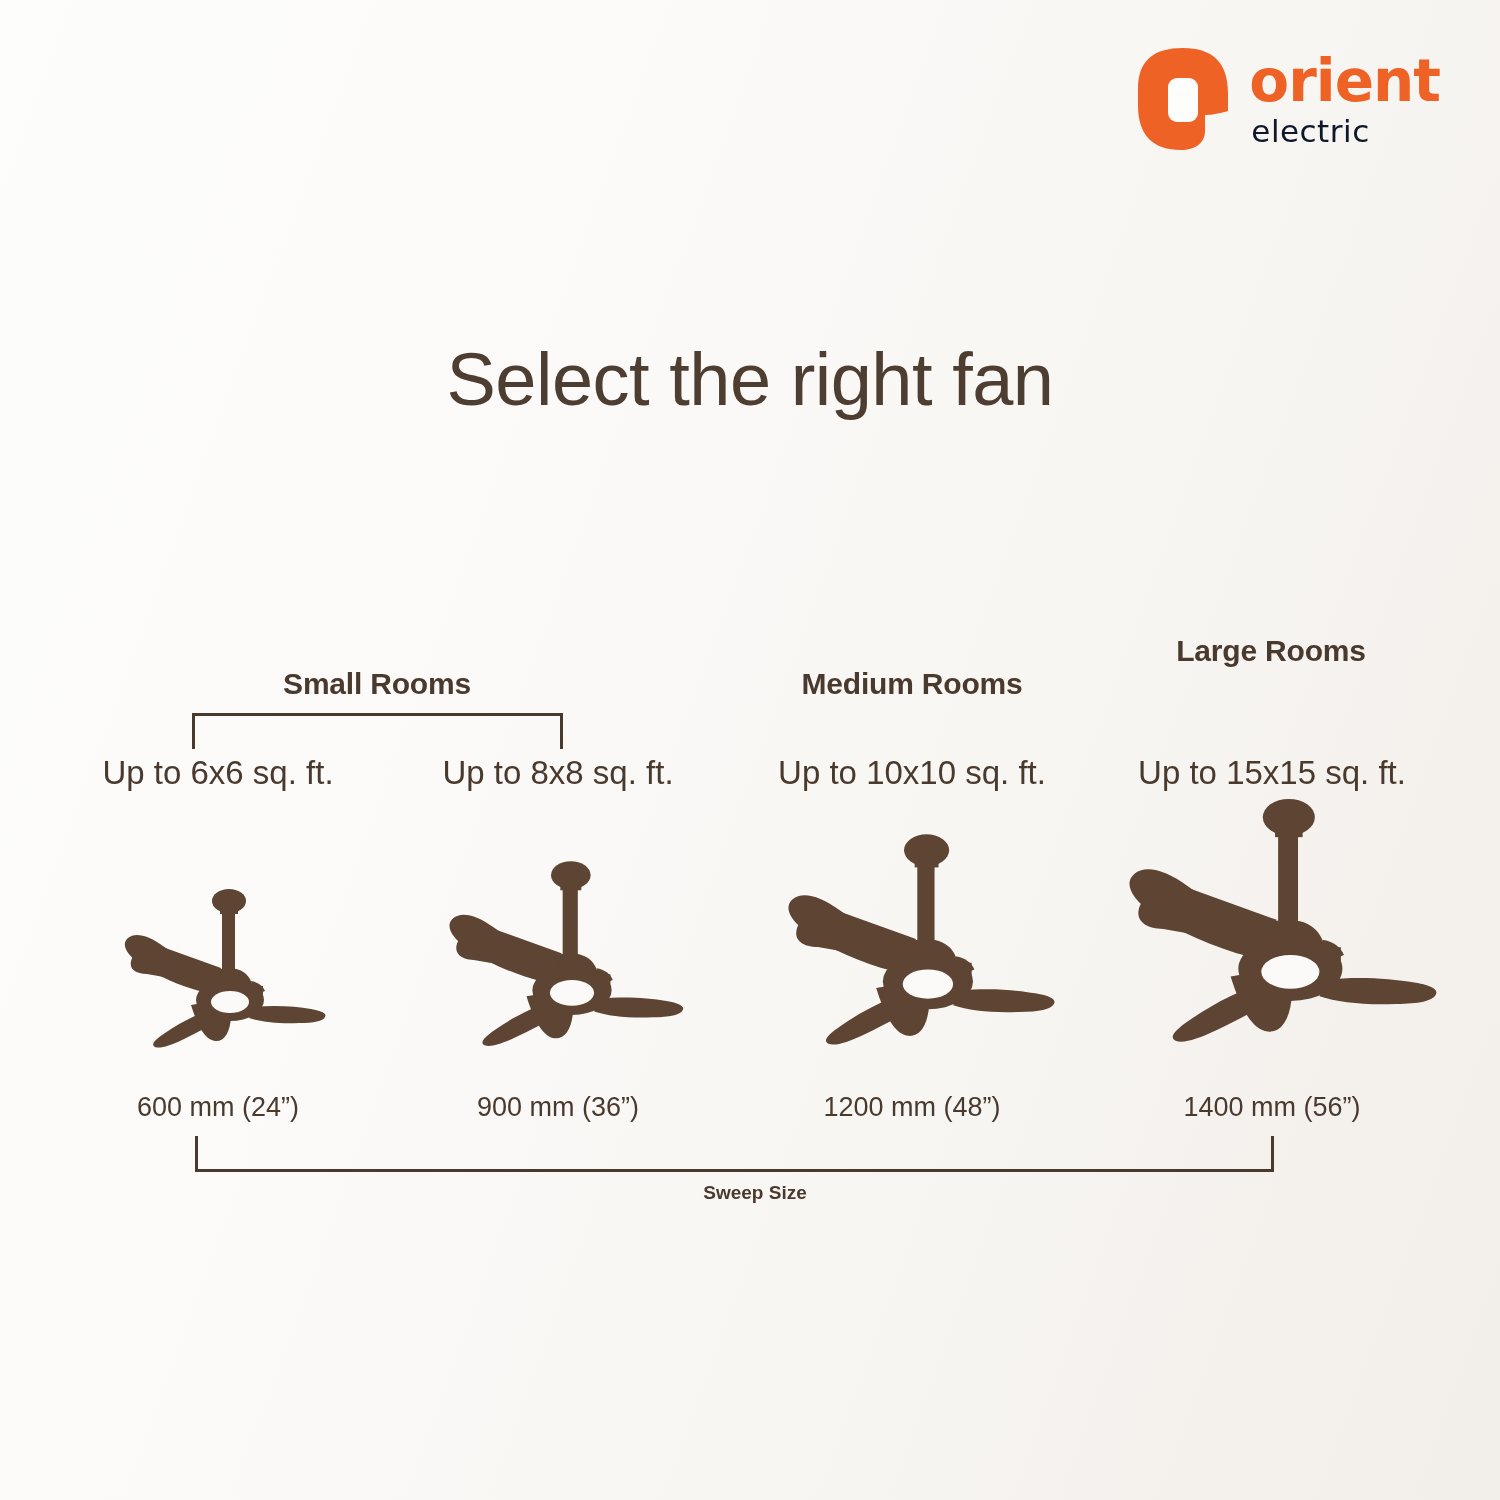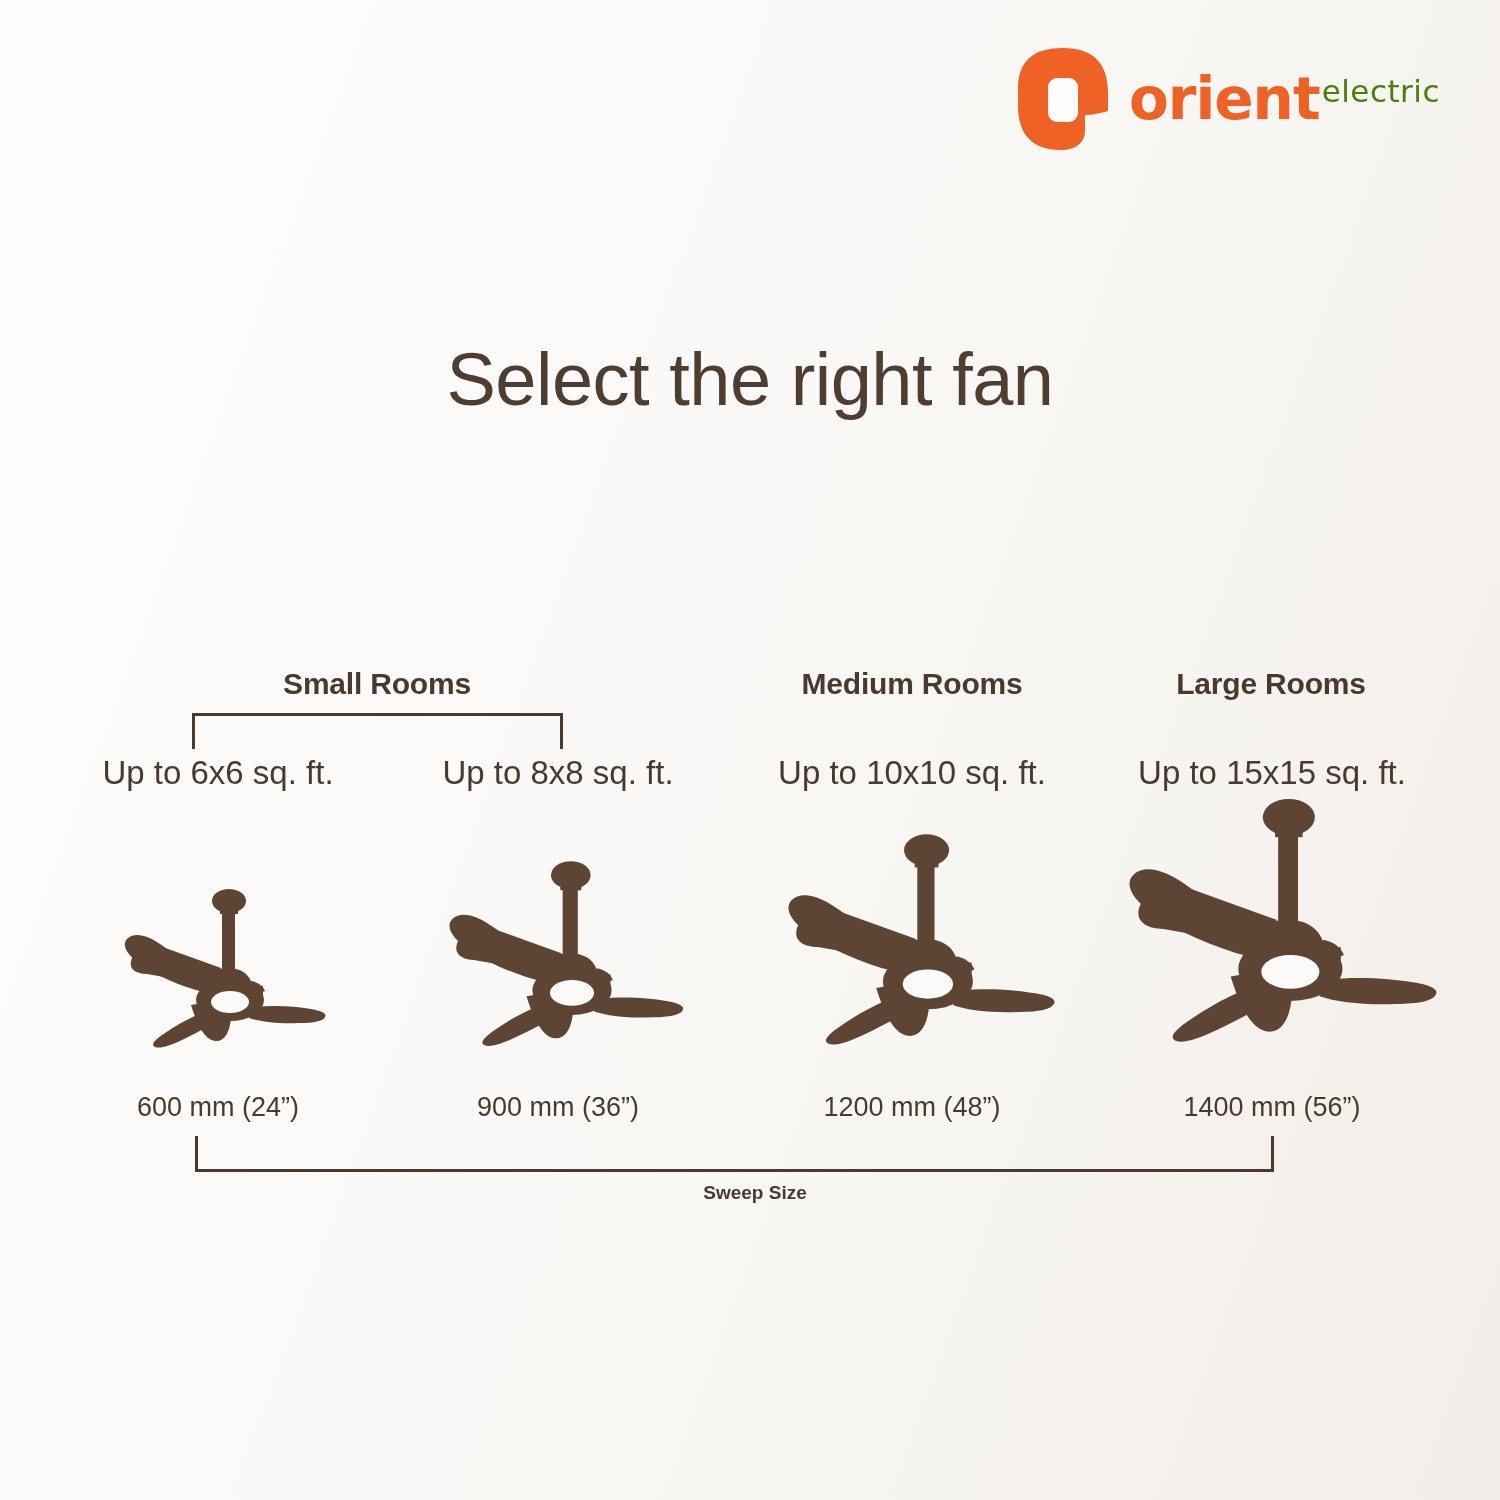--- a/index.html
+++ b/index.html
@@ -12,28 +12,28 @@
     position:relative;
     overflow:hidden;
   }
 
   
   #brand-logo{
     position:absolute; top:45px; right:60px;
     display:flex; align-items:center; gap:18px;
   }
   #brand-mark{ width:96px; height:108px; display:block; }
-  #brand-wordmark{ display:flex; flex-direction:row; line-height:1; }
+  #brand-wordmark{ display:flex; flex-direction:column; line-height:1; }
   #brand-name{
     font-size:58px; font-weight:700; letter-spacing:-1px;
     color:#ef6225; font-family:"DejaVu Sans", sans-serif;
   }
   #brand-sub{
     font-size:31px; font-weight:400; letter-spacing:0.5px;
-    color:#4d7c0f; margin-top:6px; margin-left:2px;
+    color:#0f172a; margin-top:6px; margin-left:2px;
     font-family:"DejaVu Sans", sans-serif;
   }
 
   
   #headline{
     position:absolute; top:336px; left:0; width:1500px;
     text-align:center;
     font-size:74px;
     font-weight:300;
     line-height:1.18;
@@ -125,21 +125,21 @@
 </div>
 
 <h1 id="headline">
   <span class="ln">Select the right fan</span>
 </h1>
 
 <div id="diagram">
     <div class="group-heading" style="left: 377px; top: 667px;">Small Rooms</div>
     <div class="bracket-top" style="left: 192px; top: 713px; width: 371px;"></div>
     <div class="group-heading" style="left: 912px; top: 667px;">Medium Rooms</div>
-    <div class="group-heading" style="left: 1271px; top: 667px;">Large Rooms</div>
+    <div class="group-heading" style="left: 1271px; top: 634px;">Large Rooms</div>
     <div class="room-size" style="left: 218px; top: 754px;">Up to 6x6 sq. ft.</div>
     <div class="fan-wrap" style="left: 218px; width: 230px; top: 876px;">
       <svg viewBox="0 0 230 182" aria-hidden="true">
     <g fill="#5d4433">
       <ellipse cx="126" cy="25" rx="17" ry="12"></ellipse>
       <rect x="117" y="24" width="18" height="14"></rect>
       <rect x="119" y="33" width="13" height="62" rx="3"></rect>
       <path d="M101 117 C101 101 110 92 125 92 C141 92 150 101 150 117 Z"></path>
       <path d="M148 105 c7 1 12 5 14 10 l-12 5 z"></path>
       <path d="M54 69 C40 70 30 77 28 85 c-2 8 5 13 16 13 l68 12 6 -18 z"></path>

